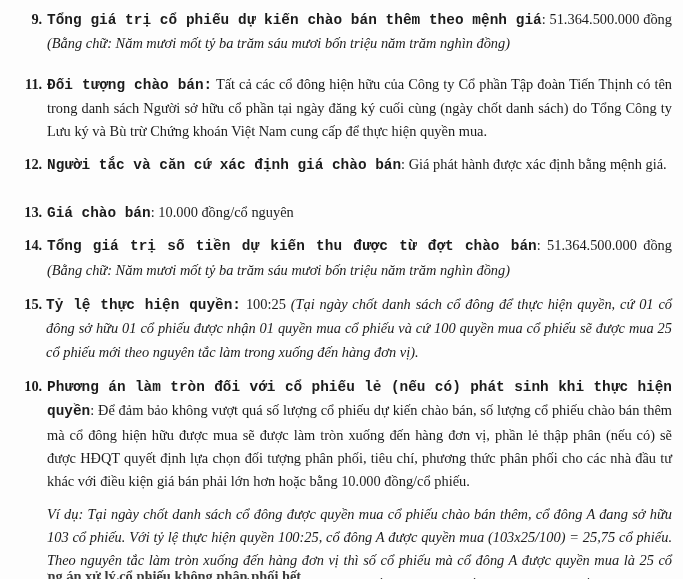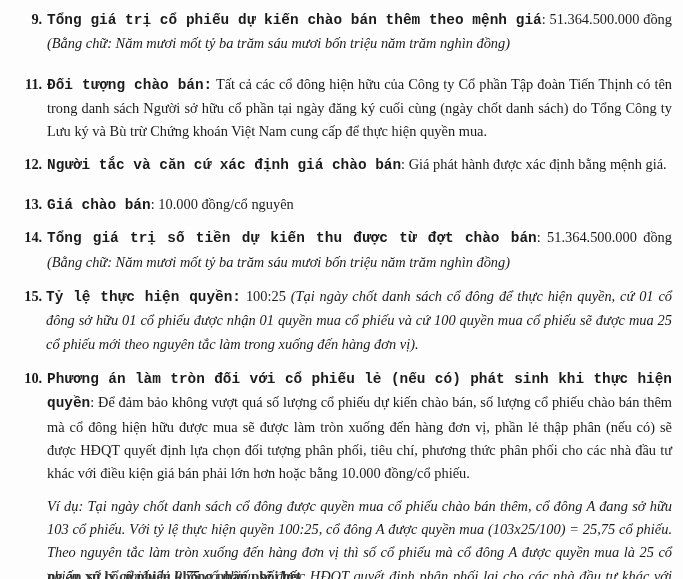--- a/index.html
+++ b/index.html
@@ -117,21 +117,21 @@
     <div class="item" style="margin-top:17px;">
       <span class="num">11.</span>
       <span class="body"><span class="lead">Đối tượng chào bán:</span><span class="plain"> </span><span class="plain">Tất cả các cổ đông hiện hữu của Công ty Cổ phần Tập đoàn Tiến Thịnh có tên trong danh sách Người sở hữu cổ phần tại ngày đăng ký cuối cùng (ngày chốt danh sách) do Tổng Công ty Lưu ký và Bù trừ Chứng khoán Việt Nam cung cấp để thực hiện quyền mua.</span></span>
     </div>
 
     <div class="item" style="">
       <span class="num">12.</span>
       <span class="body"><span class="lead">Người tắc và căn cứ xác định giá chào bán</span><span class="plain">: </span><span class="plain">Giá phát hành được xác định bằng mệnh giá.</span></span>
     </div>
 
-    <div class="item" style="margin-top:16px;">
+    <div class="item" style="margin-top:24px;">
       <span class="num">13.</span>
       <span class="body"><span class="lead">Giá chào bán</span><span class="plain">: </span><span class="plain">10.000 đồng/cổ nguyên</span></span>
     </div>
 
     <div class="item" style="margin-top:5px;">
       <span class="num">14.</span>
       <span class="body"><span class="lead">Tổng giá trị số tiền dự kiến thu được từ đợt chào bán</span><span class="plain">: </span><span class="plain">51.364.500.000 đồng </span><span class="it">(Bằng chữ: Năm mươi mốt tỷ ba trăm sáu mươi bốn triệu năm trăm nghìn đồng)</span></span>
     </div>
 
     <div class="item" style="margin-top:11px;padding-left:46px;">

